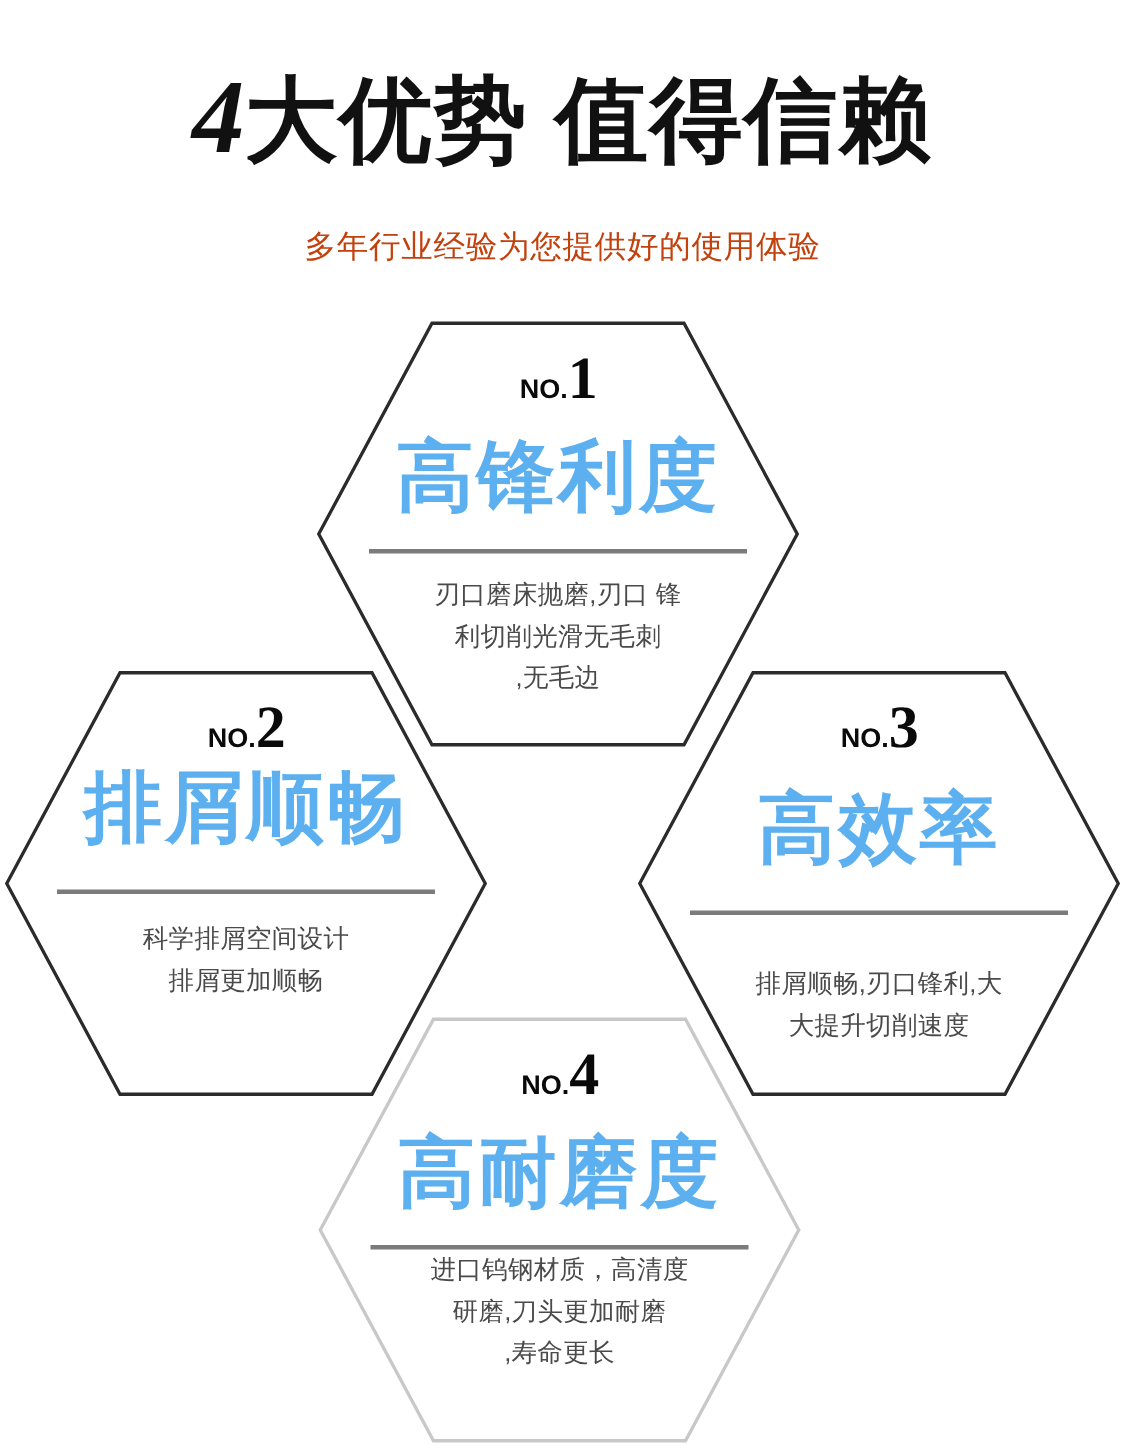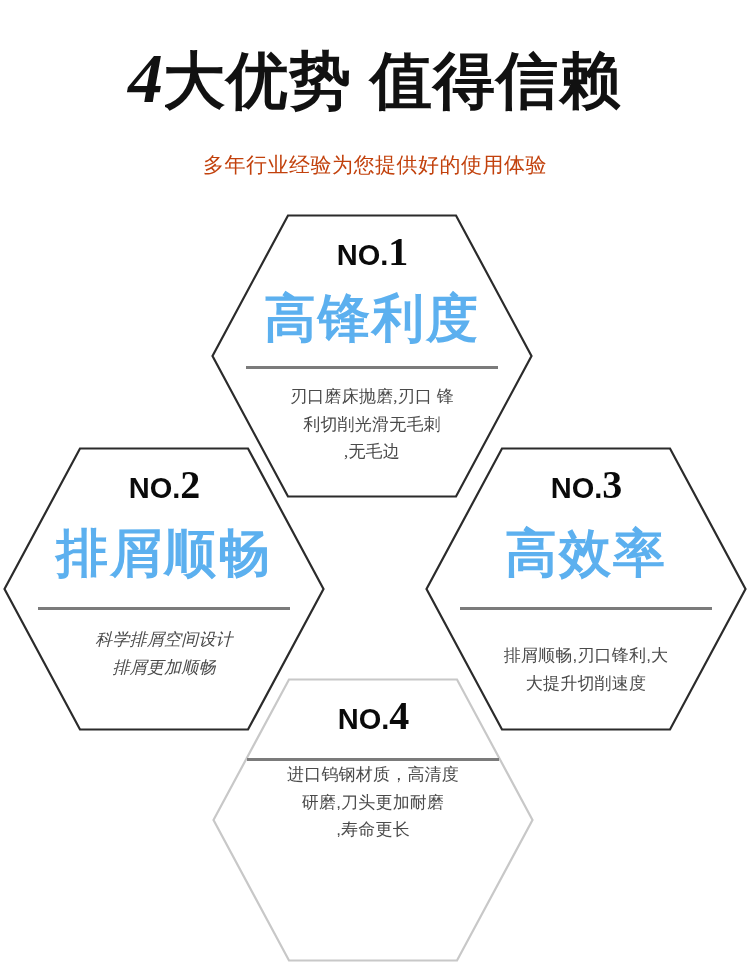--- a/index.html
+++ b/index.html
@@ -87,21 +87,21 @@
   }
 
   .hex-no {
     font-weight: bold;
     color: #0a0a0a;
     line-height: 1;
     white-space: nowrap;
   }
   .hex-no .no-word {
     font-family: "Liberation Sans", "DejaVu Sans", sans-serif;
-    font-size: 29px;
+    font-size: 18px;
     font-weight: bold;
     letter-spacing: 0px;
   }
   .hex-no .no-digit {
     font-family: "Liberation Serif", "DejaVu Serif", serif;
     font-size: 40px;
     font-weight: bold;
     letter-spacing: -1px;
   }
 
@@ -127,27 +127,27 @@
     line-height: 1.62;
     letter-spacing: 0.2px;
     white-space: pre-line;
   }
 
   
   #hex1 { left: 211px; top: 214px; }
   #hex1 .hex-no   { margin-top: 18px; }
   #hex1 .hex-head { margin-top: 20px; }
   #hex1 .hex-rule { margin-top: 22px; }
-  #hex1 .hex-desc { margin-top: 14px; width: 250px; font-family: Liberation Serif, serif; }
+  #hex1 .hex-desc { margin-top: 14px; width: 250px; }
 
   #hex2 { left: 3px; top: 447px; }
   #hex2 .hex-no   { margin-top: 18px; }
-  #hex2 .hex-head { margin-top: 22px; }
+  #hex2 .hex-head { margin-top: 8px; }
   #hex2 .hex-rule { margin-top: 28px; }
-  #hex2 .hex-desc { margin-top: 16px; width: 252px; font-style: italic; }
+  #hex2 .hex-desc { margin-top: 16px; width: 252px; }
 
   #hex3 { left: 425px; top: 447px; }
   #hex3 .hex-no   { margin-top: 18px; }
   #hex3 .hex-head { margin-top: 22px; }
   #hex3 .hex-rule { margin-top: 28px; }
   #hex3 .hex-desc { margin-top: 32px; width: 256px; }
 
   #hex4 { left: 212px; top: 678px; }
   #hex4 .hex-no   { margin-top: 18px; }
   #hex4 .hex-head { margin-top: 20px; }
@@ -203,20 +203,21 @@
 大提升切削速度</div>
     </div>
   </div>
 
   <div class="hex" id="hex4">
     <svg class="hex-border" viewBox="0 0 322 284" preserveAspectRatio="none">
       <polygon points="77,1.5 245,1.5 320.5,142 245,282.5 77,282.5 1.5,142" fill="#ffffff" stroke="#c8c8c8" stroke-width="2.2"></polygon>
     </svg>
     <div class="hex-body">
       <div class="hex-no"><span class="no-word">NO.</span><span class="no-digit">4</span></div>
+      <div class="hex-head">高耐磨度</div>
       <div class="hex-rule"></div>
       <div class="hex-desc">进口钨钢材质，高清度
 研磨,刀头更加耐磨
 ,寿命更长</div>
     </div>
   </div>
 
 </div>
 
 </body></html>

